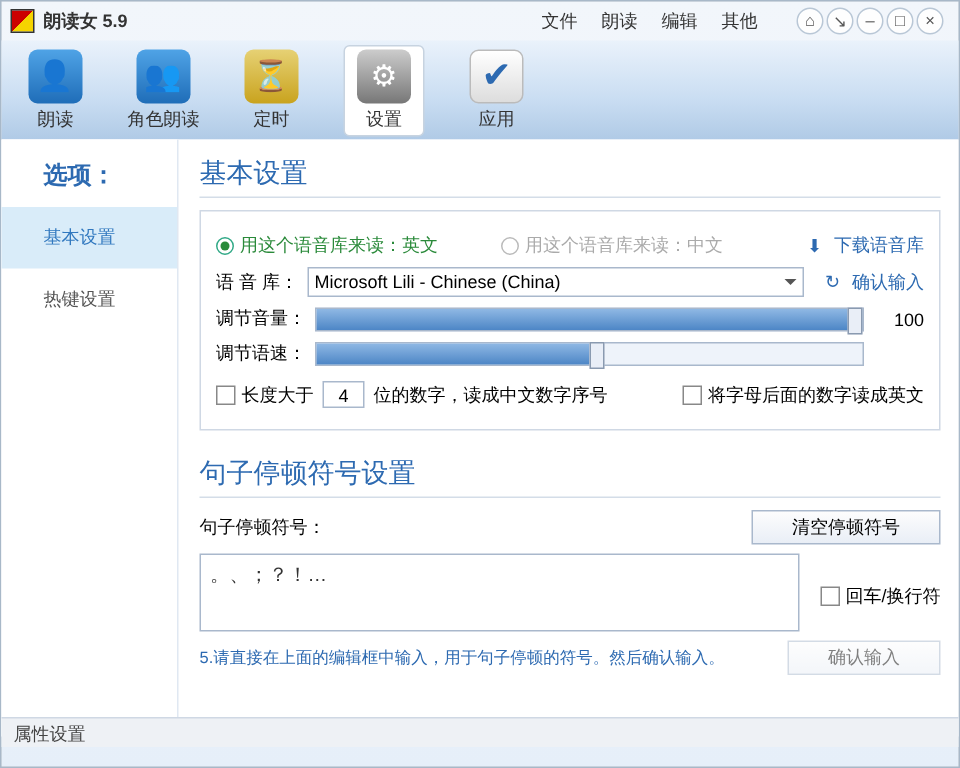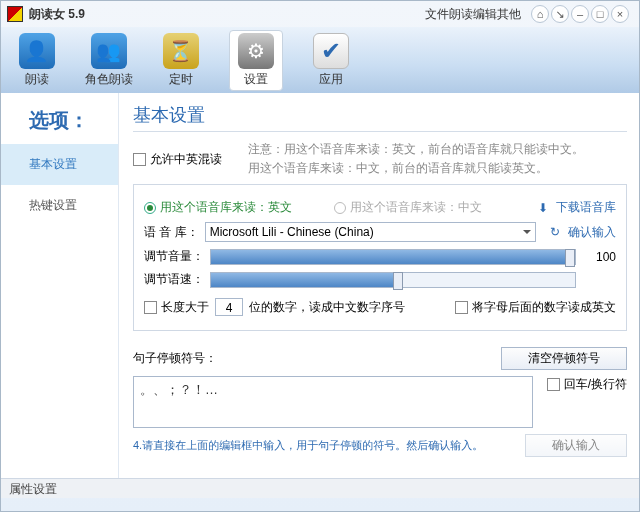--- a/index.html
+++ b/index.html
@@ -1,37 +1,37 @@
 <!DOCTYPE html>
 <html><head>
 <meta charset="utf-8">
 <style>
   * { box-sizing: border-box; margin: 0; padding: 0; font-family: "Microsoft YaHei", SimSun, Arial, sans-serif; font-size: 12px; }
   body { background: #e8e8e8; }
   .window { width: 640px; height: 512px; background: linear-gradient(#f2f6fb, #e6eff9); border: 1px solid #a8b8c8; position: relative; }
   .titlebar { height: 26px; display: flex; align-items: center; padding: 0 6px; gap: 6px; }
   .app-icon { width: 16px; height: 16px; background: linear-gradient(135deg,#cc0000 0%,#cc0000 50%,#f5d400 50%,#f5d400 100%); border:1px solid #333;}
   .title { font-weight: bold; color: #333; }
-  .menubar { margin-left: auto; display: flex; color: #333; padding-right:4px; align-items:center;}
+  .menubar { margin-left: auto; display: flex; gap: 16px; color: #333; padding-right:4px; align-items:center;}
   .menubar span { cursor: pointer; }
   .winbtns { display:flex; gap:2px; margin-left:10px;}
   .winbtn { width:18px; height:18px; border:1px solid #b9c7d6; border-radius:50%; display:flex; align-items:center; justify-content:center; background:#fefefe; font-size:11px; color:#555; cursor:pointer;}
   .toolbar { height: 66px; display:flex; align-items:center; padding:0 18px; gap:30px; background:linear-gradient(#eaf2fb,#c9ddf2 60%,#b0cae6);}
   .tbtn { display:flex; flex-direction:column; align-items:center; gap:2px; cursor:pointer; }
   .tbtn .icon { width:36px; height:36px; border-radius:6px; display:flex; align-items:center; justify-content:center; font-size:20px; color:#fff;}
   .icon.blue{background:linear-gradient(#4fa3e6,#1f6db8);}
   .icon.blue2{background:linear-gradient(#4fa3e6,#1f6db8);}
   .icon.sand{background:linear-gradient(#e6d174,#c9a31e);}
   .icon.gear{background:linear-gradient(#ccc,#777);}
   .icon.check{background:linear-gradient(#fff,#ddd); border:1px solid #bbb;}
   .tbtn.sel { background:#fff; border:1px solid #c7d3e0; border-radius:4px; padding:2px 8px;}
   .tbtn span.lbl{color:#333;}
   .body { position:absolute; top:92px; left:0; right:0; bottom:20px; display:flex; background:#fff; }
   .sidebar { width:118px; background:#fff; border-right:1px solid #e0e8f2; }
-  .side-title{ padding:14px 0 10px 28px; color:#2d6ab1; font-size:20px; font-weight:bold;}
+  .side-title{ padding:14px 0 10px 28px; color:#2d6ab1; font-size:16px; font-weight:bold;}
   .side-item{ padding:12px 0 12px 28px; color:#555; cursor:pointer;}
   .side-item.active{ background:#d9ecf9; color:#3178bf;}
   .content { flex:1; overflow:hidden; padding:10px 12px 0 14px;}
   .sect-title{ color:#2d6ab1; font-size:18px; border-bottom:1px solid #d4dde8; padding-bottom:4px; margin-bottom:8px;}
   .row{ display:flex; align-items:center; gap:6px; margin:6px 0;}
   .chk{ width:13px; height:13px; border:1px solid #888; background:#fff; display:inline-block;}
   .note{ color:#888; line-height:1.6;}
   .panel{ border:1px solid #cfd8e4; padding:8px 10px; margin-top:4px;}
   .radio{ width:12px; height:12px; border:1px solid #3a8; border-radius:50%; display:inline-flex; align-items:center; justify-content:center;}
   .radio.sel::after{content:""; width:6px; height:6px; background:#2a8a3a; border-radius:50%;}
@@ -104,30 +104,20 @@
   <div class="body">
     <div class="sidebar">
       <div class="side-title">选项：</div>
       <div class="side-item active">基本设置</div>
       <div class="side-item">热键设置</div>
     </div>
 
     <div class="content">
       <div class="sect-title">基本设置</div>
 
-      <div class="row">
-        <label>
-          <span class="chk"></span>
-          <span>允许中英混读</span>
-        </label>
-        <div class="note" style="margin-left:20px;">
-          <div>注意：用这个语音库来读：英文，前台的语音库就只能读中文。</div>
-          <div>用这个语音库来读：中文，前台的语音库就只能读英文。</div>
-        </div>
-      </div>
 
       <div class="panel">
         <div class="row">
           <label class="green">
             <span class="radio sel"></span>
             <span>用这个语音库来读：英文</span>
           </label>
           <div style="width:30px;"></div>
           <label class="gray">
             <span class="radio" style="border-color:#bbb;"></span>
@@ -174,34 +164,35 @@
           <span>位的数字，读成中文数字序号</span>
           <div class="flex1"></div>
           <label>
             <span class="chk"></span>
             <span>将字母后面的数字读成英文</span>
           </label>
         </div>
       </div>
 
       <div class="sect2">
+        <div class="sect-title">句子停顿符号设置</div>
         <div class="row">
           <span>句子停顿符号：</span>
           <div class="flex1"></div>
           <div class="btn">清空停顿符号</div>
         </div>
         <div class="row" style="align-items:flex-start;">
           <div class="txtarea flex1">。、；？！…</div>
-          <label style="margin-left:8px; margin-top:0;justify-content:center;">
+          <label style="margin-left:8px; margin-top:20px;justify-content:center;">
             <span class="chk"></span>
             <span>回车/换行符</span>
           </label>
         </div>
         <div class="row">
-          <span class="hint">4.请直接在上面的编辑框中输入，用于句子停顿的符号。然后确认输入。</span>
+          <span class="hint">5.请直接在上面的编辑框中输入，用于句子停顿的符号。然后确认输入。</span>
           <div class="flex1"></div>
           <div class="btn" style="opacity:.5;">确认输入</div>
         </div>
       </div>
     </div>
   </div>
 
   <div class="statusbar">
     <span>属性设置</span>
   </div>

